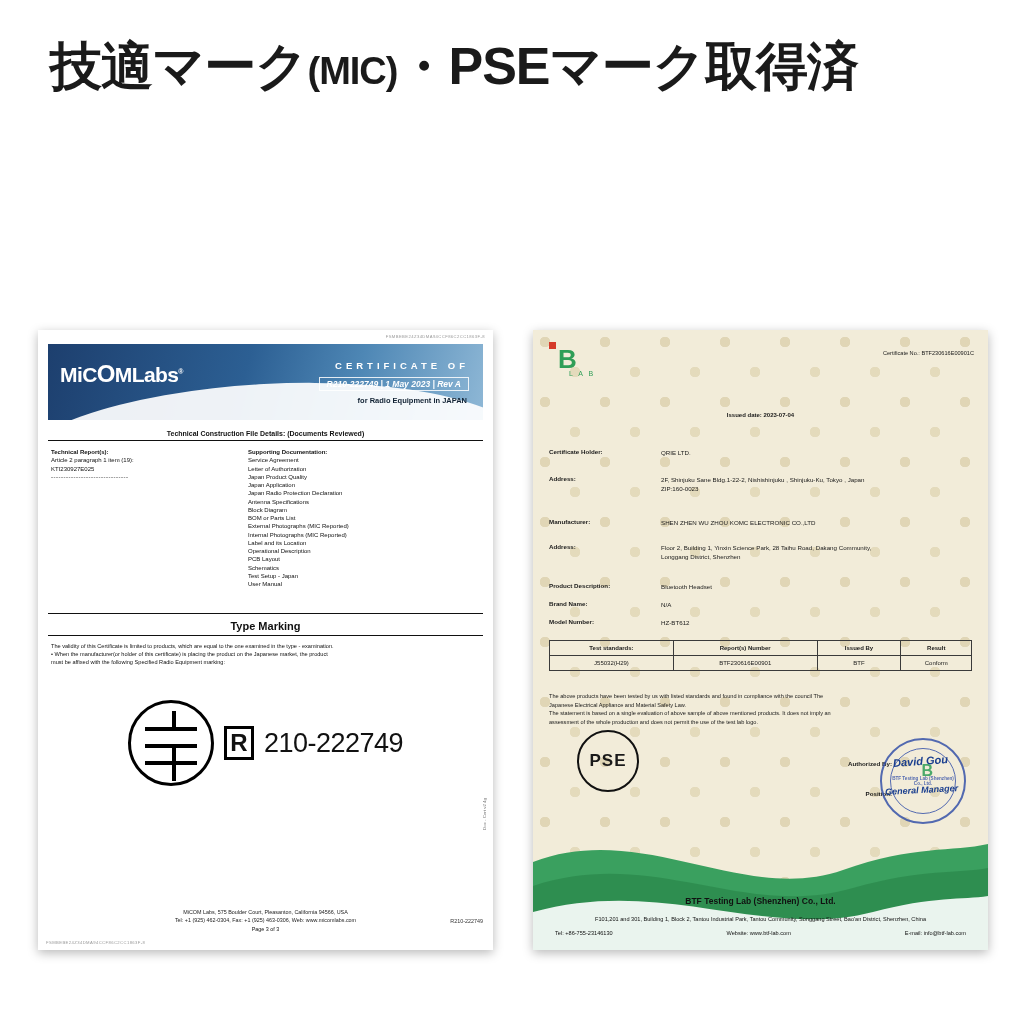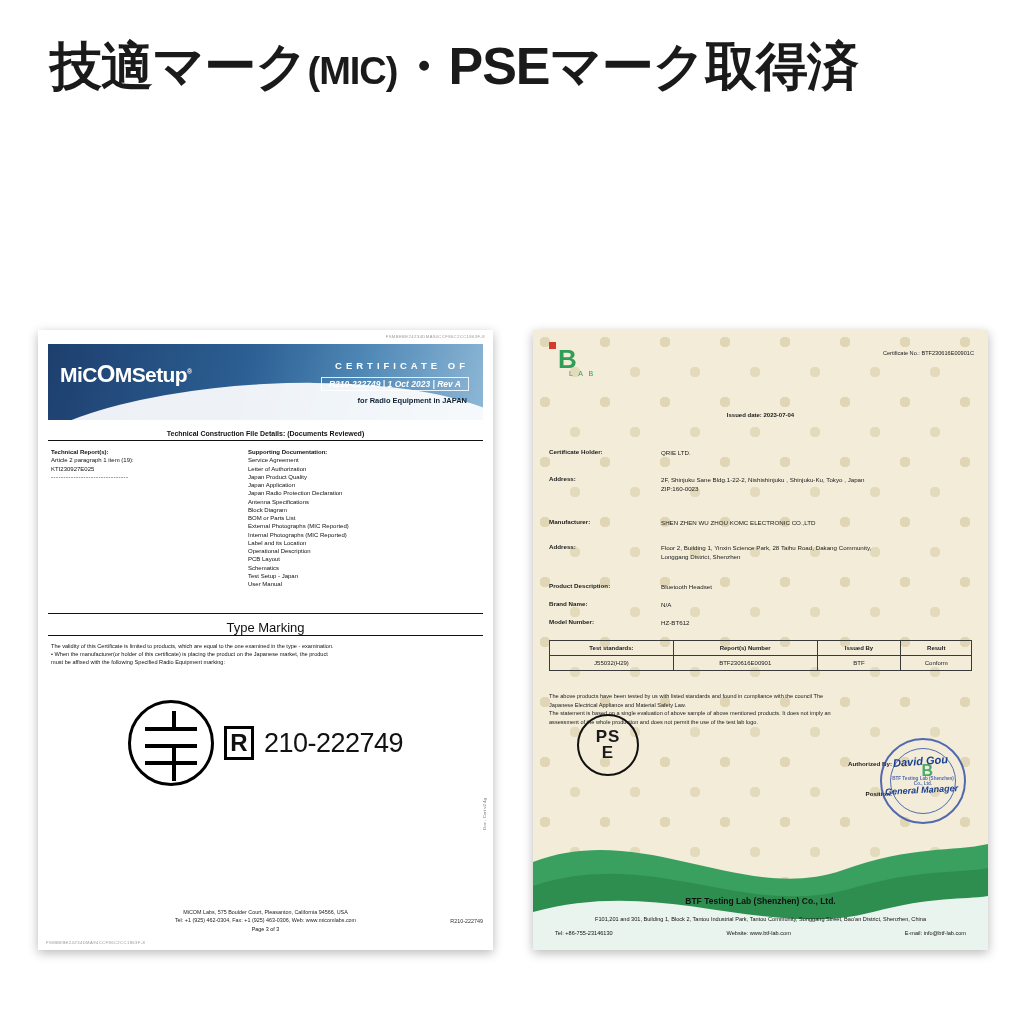--- a/index.html
+++ b/index.html
@@ -106,21 +106,21 @@
     position: absolute; top: 100px; left: 0; width: 100%;
     text-align: center; font-size: 7px; font-weight: bold;
   }
   .l-rule { position: absolute; left: 10px; right: 10px; height: 1px; background: #111; }
   .l-col-left  { position: absolute; top: 118px; left: 13px;  width: 190px; line-height: 1.38; }
   .l-col-right { position: absolute; top: 118px; left: 210px; width: 230px; line-height: 1.38; }
   .l-bold { font-weight: bold; }
   .l-dots { letter-spacing: .5px; color: #222; }
   .l-typemark {
     position: absolute; top: 290px; left: 0; width: 100%;
-    text-align: center; font-size: 13px; font-weight: normal;
+    text-align: center; font-size: 11px; font-weight: bold;
   }
   .l-valid {
     position: absolute; top: 312px; left: 13px; right: 13px;
     font-size: 5.6px; line-height: 1.45;
   }
   .l-markrow {
     position: absolute; top: 370px; left: 0; width: 100%;
     display: flex; align-items: center; justify-content: center; gap: 10px;
   }
   .mic-mark {
@@ -189,23 +189,23 @@
   }
   .r-table th, .r-table td {
     border: 1px solid #3a3a3a; text-align: center; padding: 4px 2px;
   }
   .r-table th { font-weight: bold; }
   .r-note {
     position: absolute; left: 16px; right: 16px; top: 338px;
     font-size: 5.6px; line-height: 1.55;
   }
   .pse-mark {
-    position: absolute; left: 44px; top: 384px;
+    position: absolute; left: 44px; top: 400px;
     width: 62px; height: 62px; border: 2px solid #111; border-radius: 50%;
-    display: flex; flex-direction: column; align-items: center; justify-content: center;
+    display: flex; flex-direction: row; align-items: center; justify-content: center;
     font-size: 17px; font-weight: bold; line-height: .95; letter-spacing: 1px;
   }
   .r-auth { position: absolute; right: 96px; top: 430px; font-size: 6.2px; font-weight: bold; }
   .r-pos  { position: absolute; right: 96px; top: 460px; font-size: 6.2px; font-weight: bold; }
   .r-sign { position: absolute; right: 40px; top: 425px; font-size: 11px; font-weight: bold; color: #1b3f8f; font-style: italic; transform: rotate(-4deg); }
   .r-sign2 { position: absolute; right: 30px; top: 455px; font-size: 9px; font-weight: bold; color: #1b3f8f; font-style: italic; transform: rotate(-3deg); }
   .r-stamp {
     position: absolute; right: 22px; top: 408px;
     width: 86px; height: 86px; border-radius: 50%;
     border: 2px solid #2b49a6; opacity: .8;
@@ -243,24 +243,24 @@
 
   <div class="certs">
 
     <div class="cert cert-left">
       <div class="l-inner">
         <div class="l-topcode">FSMBEBE24Z34DMA94CCF86C2CC1863F-8</div>
         <div class="l-botcode">FSMBEBE24Z34DMA94CCF86C2CC1863F-8</div>
 
         <div class="l-header">
           <div class="l-logo">
-            <span>MiC</span><span class="big">O</span><span>M</span><span>Setup</span><span class="reg">®</span>
+            <span>MiC</span><span class="big">O</span><span>M</span><span>Labs</span><span class="reg">®</span>
           </div>
           <div class="l-certof">CERTIFICATE OF</div>
-          <div class="l-certline">R210-222749 | 1 Oct 2023 | Rev A</div>
+          <div class="l-certline">R210-222749 | 1 May 2023 | Rev A</div>
           <div class="l-forradio">for Radio Equipment in JAPAN</div>
         </div>
 
         <div class="l-tcf-title">Technical Construction File Details: (Documents Reviewed)</div>
         <div class="l-rule" style="top:110px;"></div>
 
         <div class="l-col-left">
           <div class="l-bold">Technical Report(s):</div>
           <div>Article 2 paragraph 1 item (19):</div>
           <div>KTI230927E025</div>

